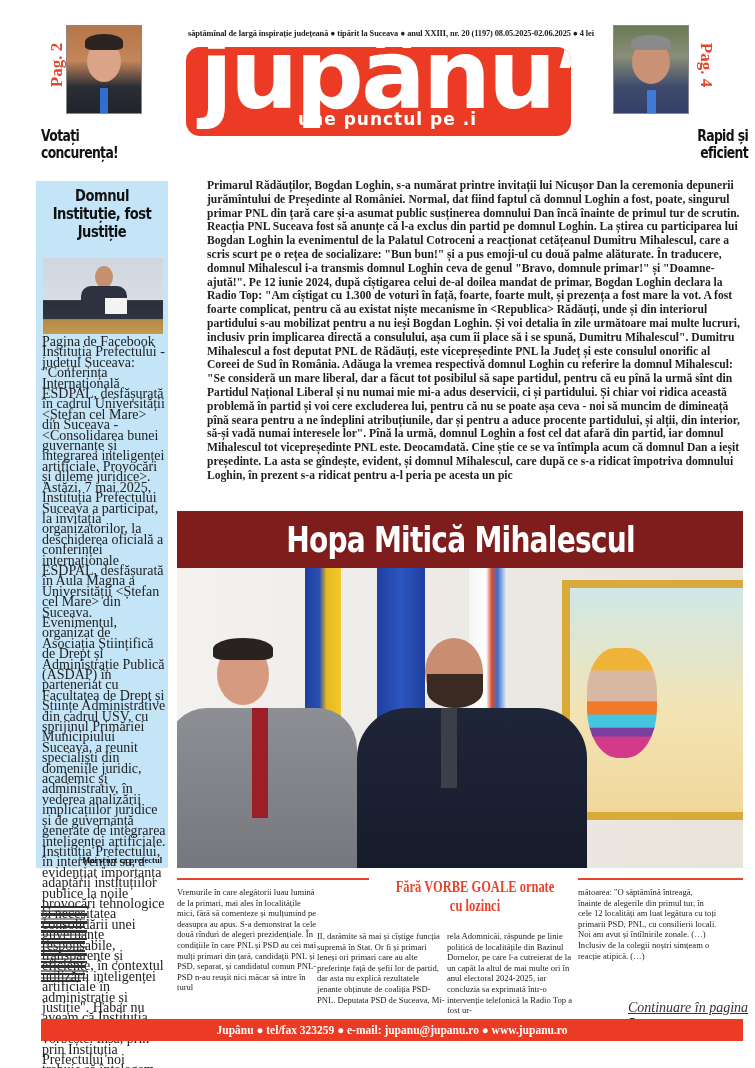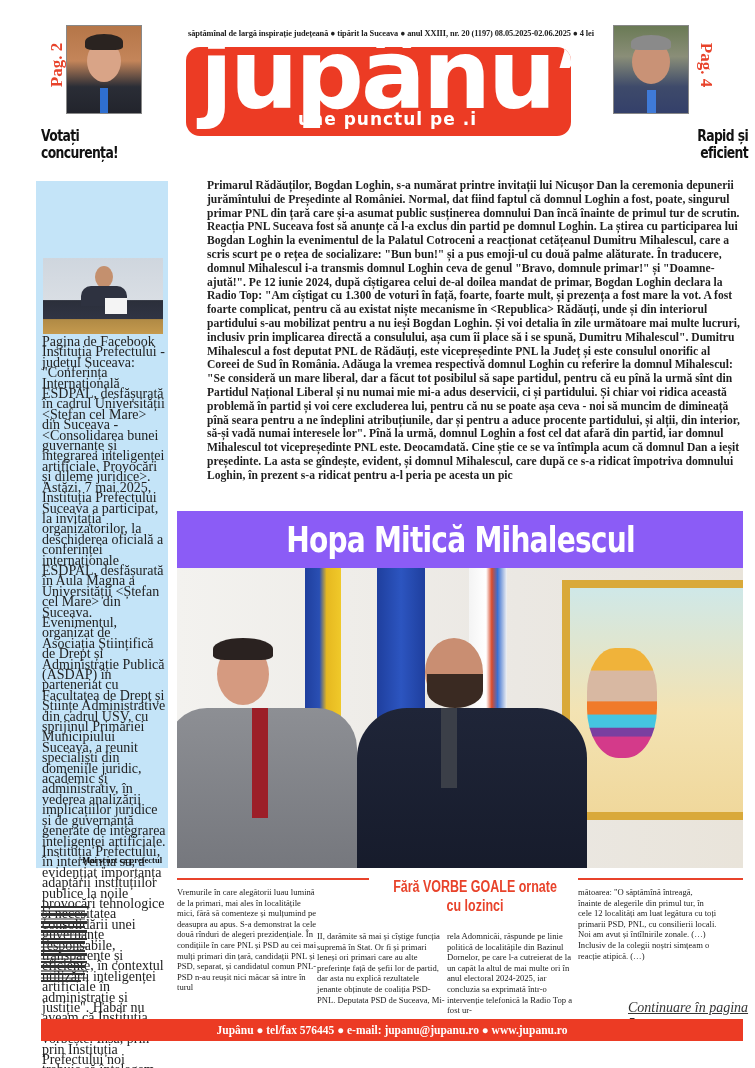--- a/index.html
+++ b/index.html
@@ -31,34 +31,34 @@
   .sidebar .title { position: absolute; left: 0; top: 6px; width: 132px; text-align: center; font-family: "DejaVu Sans", sans-serif; font-weight: bold; font-size: 16px; line-height: 18px; color: #111; letter-spacing: -0.6px; }
   .sidebar .title span { display: inline-block; transform: scaleX(0.82); }
   .sidebar .sphoto { position: absolute; left: 7px; top: 77px; width: 120px; height: 76px; background: linear-gradient(180deg,#cfd6de 0%,#d9dee4 55%,#2b2f3a 56%,#303444 80%,#b08a45 81%,#c59a4e 100%); }
   .sidebar .body { position: absolute; left: 6px; top: 156px; width: 124px; font-size: 14px; line-height: 10.4px; color: #222; text-align: left; }
   .sidebar .sig { position: absolute; right: 6px; top: 674px; font-size: 8.5px; font-weight: bold; color: #111; }
 
   
   .lead { left: 207px; top: 179px; width: 538px; font-size: 11.6px; line-height: 13.8px; font-weight: bold; color: #1f1f1f; text-align: left; }
 
   
-  .banner { left: 177px; top: 511px; width: 566px; height: 57px; background: #8b5cf6; text-align: center; }
+  .banner { left: 177px; top: 511px; width: 566px; height: 57px; background: #7f1d1d; text-align: center; }
   .banner span { display: inline-block; font-family: "DejaVu Sans", sans-serif; font-weight: bold; font-size: 36px; line-height: 57px; color: #fff; letter-spacing: -1px; transform: scaleX(0.78); }
 
   
   .mainphoto { left: 177px; top: 568px; width: 566px; height: 300px; background: #eceae6; overflow: hidden; }
   .wall { position:absolute; left:0; top:0; width:100%; height:100%; background: linear-gradient(90deg,#f3f2ef 0%,#ebe8e3 60%,#e9e4da 100%); }
   .flag { position:absolute; }
   .frame { position:absolute; left:385px; top:12px; width:200px; height:240px; border:8px solid #d9a93a; background: linear-gradient(180deg,#cfe8e8 0%,#f3e3b3 55%,#f0d89c 100%); }
   .person { position:absolute; }
 
   
   .redrule { height: 2px; background: #e8432b; }
   .col { font-size: 8.6px; line-height: 10.6px; color: #222; }
-  .sub-head { left: 370px; top: 877px; width: 210px; text-align: center; font-family: Liberation Sans, sans-serif; font-weight: bold; font-size: 16px; line-height: 19px; color: #e8432b; }
+  .sub-head { left: 370px; top: 877px; width: 210px; text-align: center; font-family: Liberation Serif, serif; font-weight: bold; font-size: 16px; line-height: 19px; color: #e8432b; }
   .sub-head span { display:inline-block; transform: scaleX(0.78); }
   .cont { left: 628px; top: 1000px; font-size: 14px; font-style: italic; text-decoration: underline; color: #333; }
 
   
   .footer { left: 41px; top: 1019px; width: 702px; height: 22px; background: #ec3b24; text-align: center; font-size: 11.5px; font-weight: bold; line-height: 22px; color: #fff; }
 
   
   .barcode { left: 41px; top: 906px; width: 48px; height: 90px; }
   .barcode div { height: 2px; background: #333; margin-bottom: 1.6px; }
 </style>
@@ -82,20 +82,21 @@
 
 <div class="abs photo photo-right">
   <div class="face" style="left:18px;top:14px;width:38px;height:44px;background:#c99276;"></div>
   <div class="face" style="left:17px;top:9px;width:40px;height:15px;background:#8a8a8a;border-radius:50% 50% 20% 20%;"></div>
   <div style="position:absolute;left:33px;top:64px;width:9px;height:25px;background:#3f7ad8;"></div>
 </div>
 <div class="abs pag pag-right">Pag. 4</div>
 <div class="abs teaser teaser-right">Rapid și eficient</div>
 
 <div class="abs sidebar">
+  <div class="title"><span>Domnul Instituție, fost Justiție</span></div>
   <div class="sphoto">
     <div style="position:absolute;left:52px;top:8px;width:18px;height:22px;border-radius:50%;background:#c4906e;"></div>
     <div style="position:absolute;left:38px;top:28px;width:46px;height:20px;background:#2e3240;border-radius:10px 10px 0 0;"></div>
     <div style="position:absolute;left:62px;top:40px;width:22px;height:16px;background:#f4f4f4;"></div>
   </div>
   <div class="body">Pagina de Facebook Instituția Prefectului - județul Suceava: "Conferința Internațională ESDPAL, desfășurată în cadrul Universității &lt;Ștefan cel Mare&gt; din Suceava - &lt;Consolidarea bunei guvernanțe și integrarea inteligenței artificiale. Provocări și dileme juridice&gt;. Astăzi, 7 mai 2025, Instituția Prefectului Suceava a participat, la invitația organizatorilor, la deschiderea oficială a conferinței internaționale ESDPAL, desfășurată în Aula Magna a Universității &lt;Ștefan cel Mare&gt; din Suceava. Evenimentul, organizat de Asociația Științifică de Drept și Administrație Publică (ASDAP) în parteneriat cu Facultatea de Drept și Științe Administrative din cadrul USV, cu sprijinul Primăriei Municipiului Suceava, a reunit specialiști din domeniile juridic, academic și administrativ, în vederea analizării implicațiilor juridice și de guvernanță generate de integrarea inteligenței artificiale. Instituția Prefectului, în intervenția sa, a evidențiat importanța adaptării instituțiilor publice la noile provocări tehnologice și necesitatea consolidării unei guvernanțe responsabile, transparente și eficiente, în contextul utilizării inteligenței artificiale în administrație și justiție". Habar nu aveam că Instituția Prefectului e om și că vorbește. Însă, prin prin Instituția Prefectului noi trebuie să înțelegem că este vorba despre Traian Andronachi, prefectul județului Suceava, și că Instituția este Traian, iar Prefectului este Andronachi. Care prefect atunci cînd era avocat se numea Justiție, iar cînd se uită seara la filme este Televizor.</div>
   <div class="sig">Mai scurt ca prefectul</div>
 </div>
 
 <div class="abs lead">Primarul Rădăuților, Bogdan Loghin, s-a numărat printre invitații lui Nicușor Dan la ceremonia depunerii jurămîntului de Președinte al României. Normal, dat fiind faptul că domnul Loghin a fost, poate, singurul primar PNL din țară care și-a asumat public susținerea domnului Dan încă înainte de primul tur de scrutin. Reacția PNL Suceava fost să anunțe că l-a exclus din partid pe domnul Loghin. La știrea cu participarea lui Bogdan Loghin la evenimentul de la Palatul Cotroceni a reacționat cetățeanul Dumitru Mihalescul, care a scris scurt pe o rețea de socializare: "Bun bun!" și a pus emoji-ul cu două palme alăturate. În traducere, domnul Mihalescul i-a transmis domnul Loghin ceva de genul "Bravo, domnule primar!" și "Doamne-ajută!". Pe 12 iunie 2024, după cîștigarea celui de-al doilea mandat de primar, Bogdan Loghin declara la Radio Top: "Am cîștigat cu 1.300 de voturi în față, foarte, foarte mult, și prezența a fost mare la vot. A fost foarte complicat, pentru că au existat niște mecanisme în &lt;Republica&gt; Rădăuți, unde și din interiorul partidului s-au mobilizat pentru a nu ieși Bogdan Loghin. Și voi detalia în zile următoare mai multe lucruri, inclusiv prin implicarea directă a consulului, așa cum îi place să i se spună, Dumitru Mihalescul". Dumitru Mihalescul a fost deputat PNL de Rădăuți, este vicepreședinte PNL la Județ și este consulul onorific al Coreei de Sud în România. Adăuga la vremea respectivă domnul Loghin cu referire la domnul Mihalescul: "Se consideră un mare liberal, dar a făcut tot posibilul să sape partidul, pentru că eu pînă la urmă sînt din Partidul Național Liberal și nu numai mie mi-a adus deservicii, ci și partidului. Și chiar voi ridica această problemă în partid și voi cere excluderea lui, pentru că nu se poate așa ceva - noi să muncim de dimineață pînă seara pentru a ne îndeplini atribuțiunile, dar și pentru a aduce procente partidului, și alții, din interior, să-și vadă numai interesele lor". Pînă la urmă, domnul Loghin a fost cel dat afară din partid, iar domnul Mihalescul tot vicepreședinte PNL este. Deocamdată. Cine știe ce se va întîmpla acum că domnul Dan a ieșit președinte. La asta se gîndește, evident, și domnul Mihalescul, care după ce s-a ridicat împotriva domnului Loghin, în prezent s-a ridicat pentru a-l peria pe acesta un pic</div>
@@ -149,13 +150,13 @@
   <div style="width:46px;height:3px"></div>
     <div style="width:44px;opacity:.5"></div>
     <div style="width:46px;"></div>
     <div style="width:44px;height:3px"></div>
   <div style="width:46px;opacity:.6"></div>
     <div style="width:44px;"></div>
     <div style="width:46px;opacity:.5"></div>
     <div style="width:40px;"></div>
 </div>
 
-<div class="abs footer">Jupânu ● tel/fax 576445 ● e-mail: jupanu@jupanu.ro ● www.jupanu.ro</div>
+<div class="abs footer">Jupânu ● tel/fax 323259 ● e-mail: jupanu@jupanu.ro ● www.jupanu.ro</div>
 
 </body></html>

